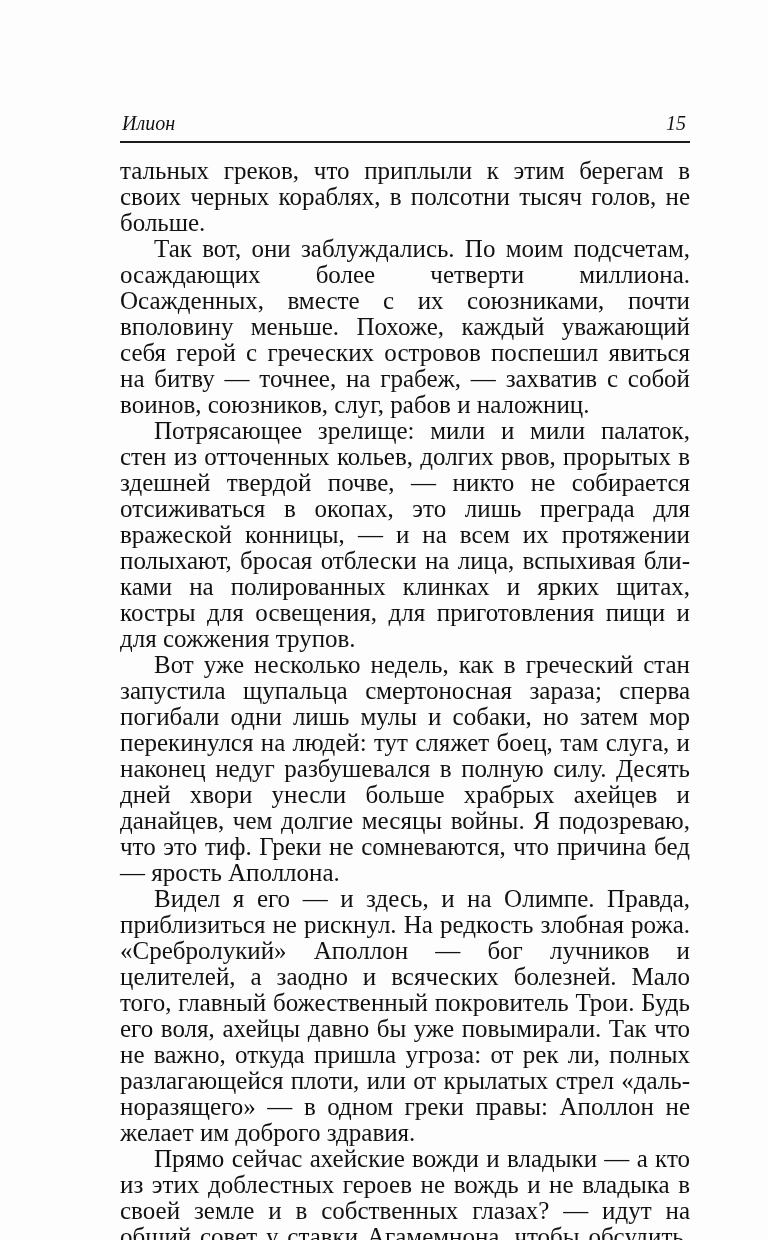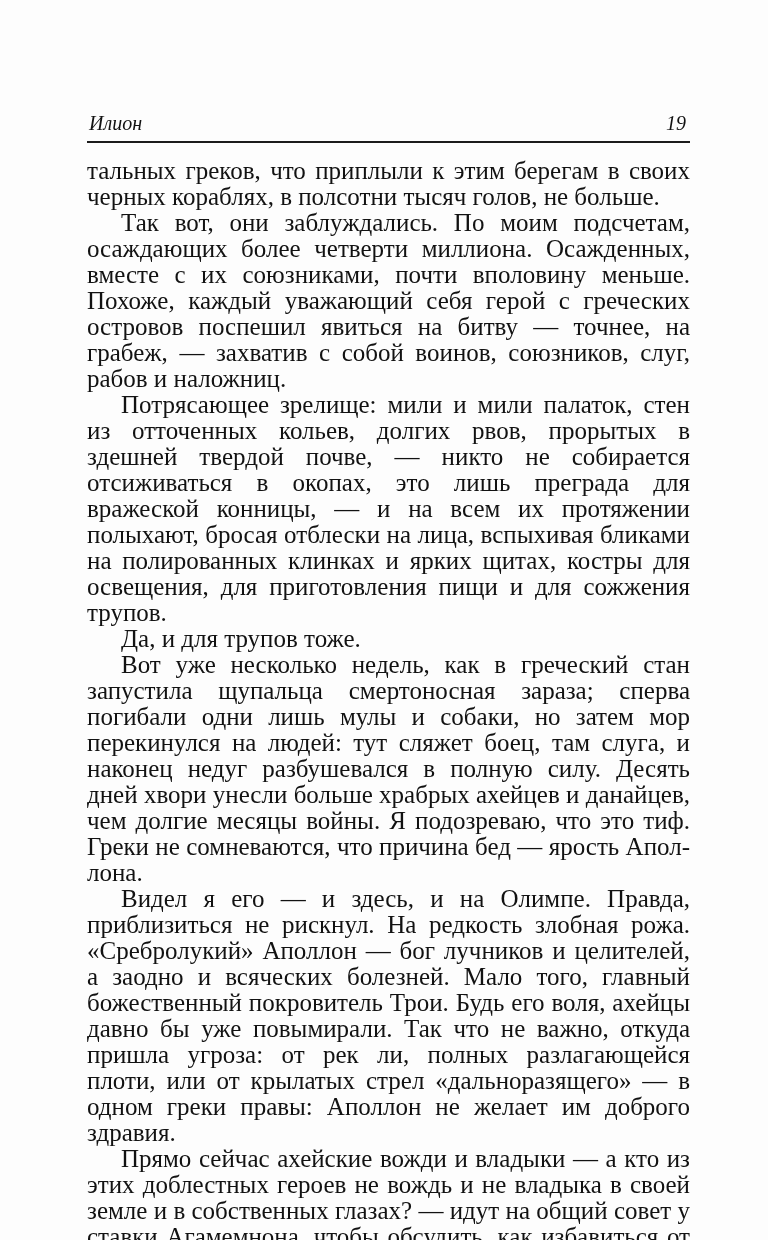--- a/index.html
+++ b/index.html
@@ -11,21 +11,21 @@
       height: 1240px;
       background: #fdfdfd;
       font-family: "Liberation Serif", "DejaVu Serif", serif;
       color: #121212;
       overflow: hidden;
     }
     .page {
       box-sizing: border-box;
       width: 768px;
       height: 1240px;
-      padding: 112px 78px 40px 87px;
+      padding: 112px 78px 40px 120px;
       background: #fdfdfd;
     }
     .running-head {
       display: flex;
       justify-content: space-between;
       align-items: baseline;
       font-style: italic;
       font-size: 20px;
       line-height: 22px;
       padding: 0 4px 7px 2px;
@@ -49,24 +49,23 @@
     .para.no-indent {
       text-indent: 0;
     }
   </style>
 </head>
 <body>
 
 <div class="page">
   <div class="running-head">
     <span class="head-title">Илион</span>
-    <span class="head-page">19</span>
+    <span class="head-page">15</span>
   </div>
   <div class="body-text">
       <p class="para no-indent">тальных греков, что приплыли к этим берегам в своих черных кораблях, в полсотни тысяч голов, не больше.</p>
       <p class="para">Так вот, они заблуждались. По моим подсчетам, осаждаю­щих более четверти миллиона. Осажденных, вместе с их со­юзниками, почти вполовину меньше. Похоже, каждый уважа­ющий себя герой с греческих островов поспешил явиться на битву — точнее, на грабеж, — захватив с собой воинов, союз­ников, слуг, рабов и наложниц.</p>
       <p class="para">Потрясающее зрелище: мили и мили палаток, стен из от­точенных кольев, долгих рвов, прорытых в здешней твердой почве, — никто не собирается отсиживаться в окопах, это лишь преграда для вражеской конницы, — и на всем их про­тяжении полыхают, бросая отблески на лица, вспыхивая бли­ками на полированных клинках и ярких щитах, костры для освещения, для приготовления пищи и для сожжения трупов.</p>
-      <p class="para">Да, и для трупов тоже.</p>
       <p class="para">Вот уже несколько недель, как в греческий стан запустила щупальца смертоносная зараза; сперва погибали одни лишь мулы и собаки, но затем мор перекинулся на людей: тут сля­жет боец, там слуга, и наконец недуг разбушевался в полную силу. Десять дней хвори унесли больше храбрых ахейцев и данайцев, чем долгие месяцы войны. Я подозреваю, что это тиф. Греки не сомневаются, что причина бед — ярость Апол­лона.</p>
       <p class="para">Видел я его — и здесь, и на Олимпе. Правда, прибли­зиться не рискнул. На редкость злобная рожа. «Сребролу­кий» Аполлон — бог лучников и целителей, а заодно и вся­ческих болезней. Мало того, главный божественный покро­витель Трои. Будь его воля, ахейцы давно бы уже повымира­ли. Так что не важно, откуда пришла угроза: от рек ли, полных разлагающейся плоти, или от крылатых стрел «даль­норазящего» — в одном греки правы: Аполлон не желает им доброго здравия.</p>
       <p class="para">Прямо сейчас ахейские вожди и владыки — а кто из этих доблестных героев не вождь и не владыка в своей земле и в собственных глазах? — идут на общий совет у ставки Агамем­нона, чтобы обсудить, как избавиться от гибельной зараза. Я тоже шагаю туда — медленно, с неохотой, как будто нынче</p>
     </div>
 </div>
 
 </body></html>

